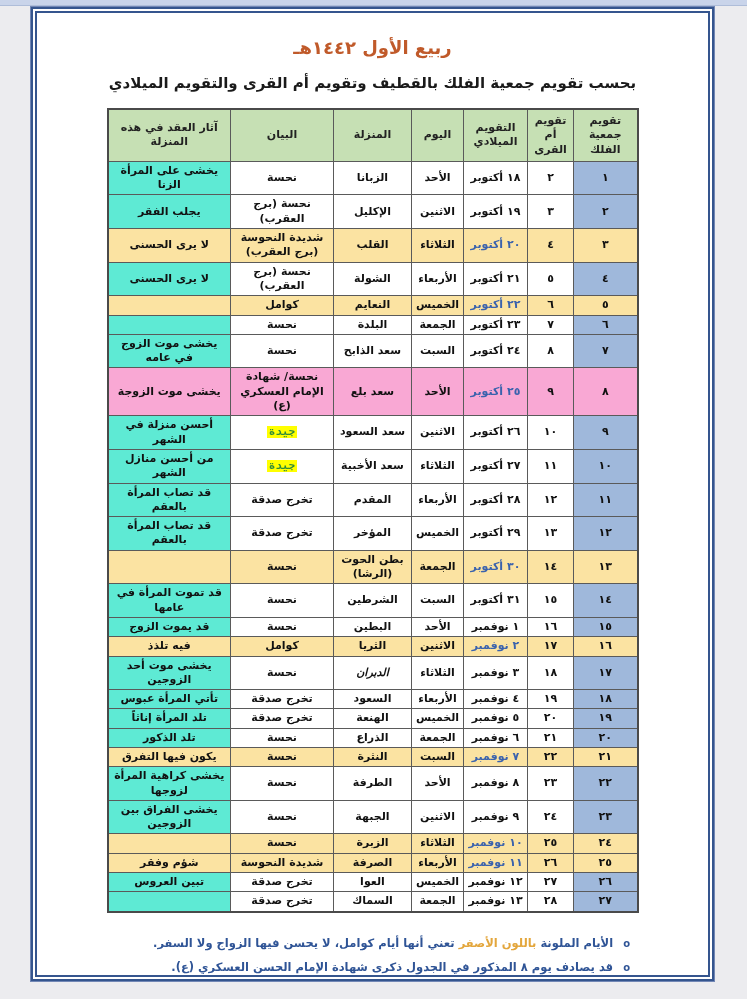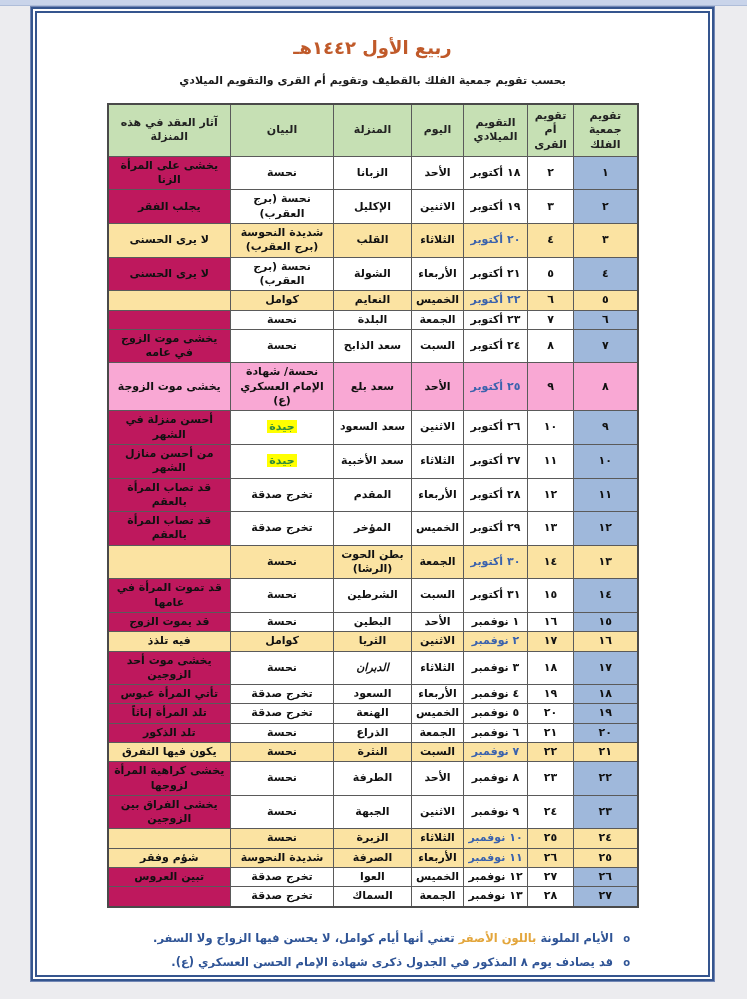--- a/index.html
+++ b/index.html
@@ -19,21 +19,21 @@
     background:#fff;
     border:6px double #35558e;
     box-shadow:0 0 0 1px #7287b5;
   }
   .page-inner{ position:relative; width:100%; height:100%; padding-top:24px; }
   .doc-title{
     text-align:center; color:#c05a2a; font-weight:bold; font-size:18px;
     margin-bottom:16px;
   }
   .doc-subtitle{
-    text-align:center; color:#1a1a1a; font-weight:bold; font-size:11px;
+    text-align:center; color:#1a1a1a; font-weight:bold; font-size:15px;
     margin-bottom:16px;
   }
   table.cal{
     border-collapse:collapse; margin:0 auto;
     border:2px solid #4a4a4a;
     table-layout:fixed;
   }
   table.cal th, table.cal td{
     border:1px solid #5a5a5a;
     font-size:11px; font-weight:bold;
@@ -43,26 +43,26 @@
   }
   table.cal th{
     background:#c6e0b4; font-size:11px; padding:4px 2px; color:#222;
   }
   .c-falak{ width:64px; background:#9fb8db; }
   .c-umm{ width:46px; background:#fff; }
   .c-greg{ width:64px; color:#3a62ad; background:#fff; }
   .c-day{ width:52px; background:#fff; }
   .c-mansion{ width:78px; color:#2f8b3a; background:#fff; }
   .c-bayan{ width:103px; background:#fff;margin-left:37px; }
-  .c-effects{ width:123px; color:#e03a31; background:#be185d; }
+  .c-effects{ width:123px; color:#e03a31; background:#5eead4; }
   tr.row-yellow td{ background:#fbe3a2; }
   tr.row-gray td{ background:#f9a8d4; }
   tr.row-yellow td.c-greg, tr.row-gray td.c-greg{ color:#3a62ad; }
   td.mansion-red{ color:#e03a31;font-style:italic; }
-  .hl-yellow{ background:#ffff00; color:#2f8b3a; padding:0 2px; }
+  .hl-yellow{ background:#ffff00; color:#2f8b3a; padding:0 2px;font-family:Liberation Mono, monospace; }
   .footnotes{
     margin-top:18px; direction:rtl;
     padding-right:78px; padding-left:40px;
     color:#2f5496; font-weight:bold; font-size:11.5px; line-height:2.1;
   }
   .footnote{ display:flex; direction:rtl; gap:10px; align-items:flex-start; }
   .fn-bullet{ color:#2f5496; font-size:10px; padding-top:2px; }
   .fn-orange{ color:#e3a63c; }
 </style>
 </head>

